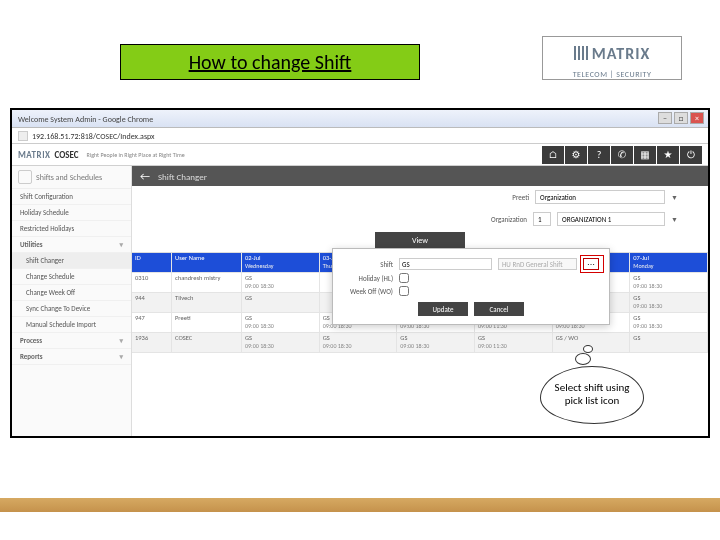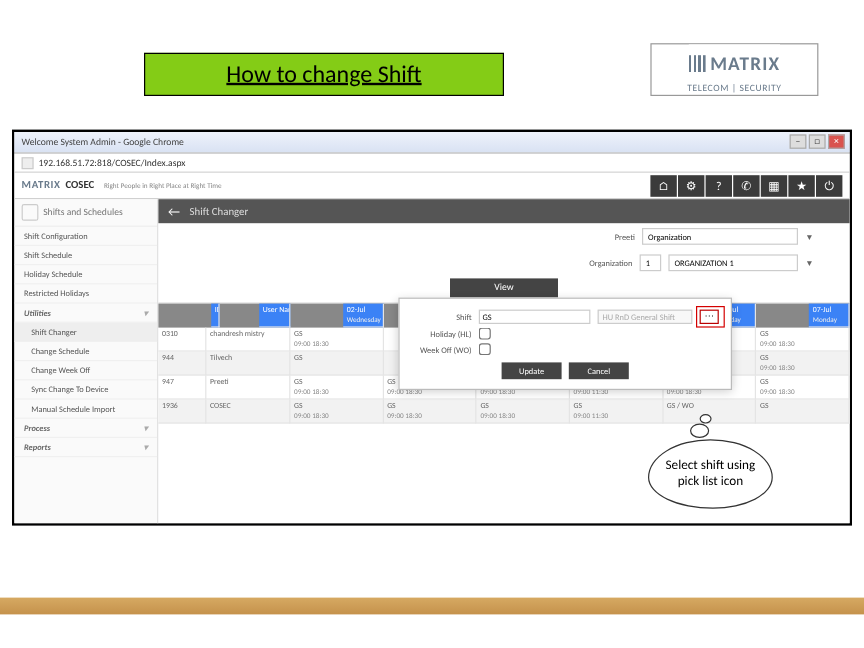--- a/index.html
+++ b/index.html
@@ -30,40 +30,40 @@
   .app-header .right-icons { margin-left:auto; display:flex; gap:1px;}
   .hdr-btn { width:22px; height:18px; background:#3b3b3b; color:#fff; display:flex; align-items:center; justify-content:center; font-size:10px; }
   
   .body-area { display:flex; height:calc(100% - 56px);justify-content:center; }
   
   .sidebar { width:120px; background:#fafafa; border-right:1px solid #ddd; font-size:7px; color:#555; overflow:hidden;}
   .sidebar .sec-head { display:flex; align-items:center; gap:4px; padding:4px 6px; border-bottom:1px solid #eee; font-size:8px; color:#777;}
   .sidebar .sec-head .sicon{ width:14px; height:14px; border:1px solid #ccc; border-radius:2px;}
   .sn { padding:3px 8px; border-bottom:1px solid #f0f0f0; cursor:pointer; }
   .sn.sub { padding-left:14px;}
-  .sn.group { font-weight:bold; color:#666;font-style:italic;}
+  .sn.group { font-weight:bold; color:#666;}
   .sn.active { background:#eee;}
   .sn .arrow { float:right; font-size:7px; color:#aaa;}
   
   .main { flex:1; position:relative; background:#fff; }
   
   .dialog-bar { height:20px; background:#555; color:#ddd; font-size:9px; display:flex; align-items:center; padding:0 8px; gap:8px;}
   .dialog-bar .back { color:#fff; font-size:11px; cursor:pointer;}
   
   .filter-row { display:flex; align-items:center; gap:6px; padding:4px 30px; font-size:7px; color:#555; justify-content:flex-end;}
   .filter-row label{ white-space:nowrap;}
   .fin { height:14px; border:1px solid #ccc; padding:0 4px; font-size:7px; background:#fff; }
   .cal-icon{ width:12px; height:12px; border:1px solid #aaa; background:linear-gradient(#fff 40%,#eee 40%); display:inline-block;}
   .view-btn { width:90px; height:16px; background:#444; color:#fff; font-size:8px; display:flex; align-items:center; justify-content:center; margin:2px auto 0; cursor:pointer;}
   
   .grid { margin-top:4px; border-top:1px solid #ddd; font-size:6.5px; color:#666;}
   .ghead, .grow { display:grid; grid-template-columns: 40px 70px repeat(6, 1fr); }
   .ghead { background:#888; color:#fff; }
   .ghead .c, .grow .c { padding:2px 3px; border-right:1px solid #e4e4e4; border-bottom:1px solid #e4e4e4; overflow:hidden; white-space:nowrap; line-height:1.2;}
-  .ghead .c { background:#3b82f6;margin-left:44px; }
+  .ghead .c { background:#1d4ed8; }
   .ghead .c span{ display:block; font-size:6px; color:#eee;}
   .grow:nth-child(even){ background:#f2f2f2;}
   .c .sm{ display:block; font-size:6px; color:#888;}
   
   .popup { position:absolute; left:200px; top:82px; width:278px; background:#fff; border:1px solid #bbb; box-shadow:0 2px 8px rgba(0,0,0,0.2); font-size:7px; padding:6px 8px 8px;}
   .popup .prow{ display:flex; align-items:center; gap:6px; margin:3px 0;}
   .popup .prow label{ width:52px; text-align:right; color:#555;}
   .popup .pin{ flex:0 0 26px; height:12px; border:1px solid #ccc; font-size:7px; padding:0 2px;}
   .popup .pdisp{ flex:1; height:12px; border:1px solid #ccc; background:#f8f8f8; padding:0 3px; display:flex; align-items:center; color:#aaa;}
   .popup .chk{ width:10px; height:10px;}
@@ -128,21 +128,20 @@
   </div>
 
   <div class="body-area">
     <div class="sidebar">
       <div class="sec-head">
         <span class="sicon"></span>
         <span>Shifts and Schedules</span>
       </div>
       <div id="sidenav">
           <div class="sn">Shift Configuration</div>
-          <div class="sn">Shift Schedule</div>
           <div class="sn">Holiday Schedule</div>
           <div class="sn">Restricted Holidays</div>
           <div class="sn group">Utilities<span class="arrow">▾</span></div>
           <div class="sn sub active">Shift Changer</div>
           <div class="sn sub">Change Schedule</div>
           <div class="sn sub">Change Week Off</div>
           <div class="sn sub">Sync Change To Device</div>
           <div class="sn sub">Manual Schedule Import</div>
           <div class="sn group">Process<span class="arrow">▾</span></div>
           <div class="sn group">Reports<span class="arrow">▾</span></div>

